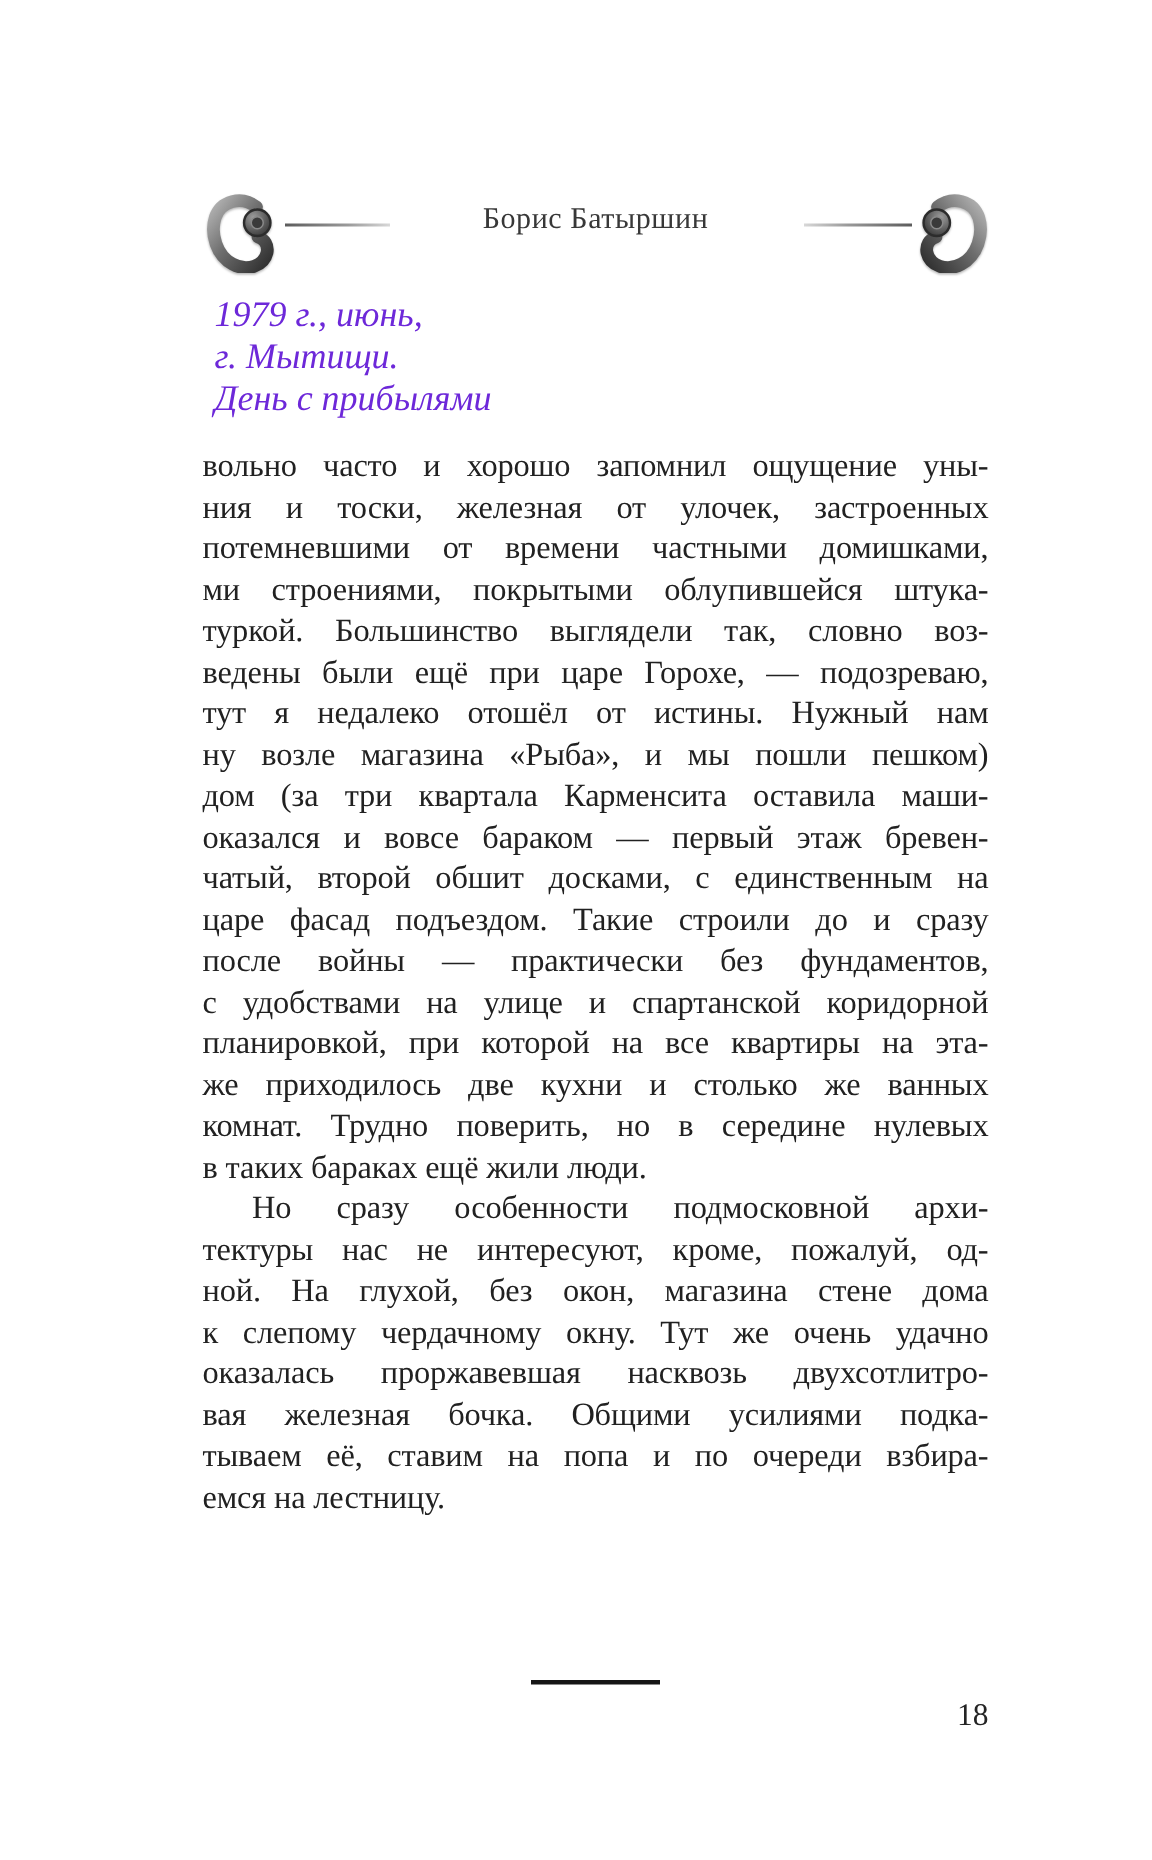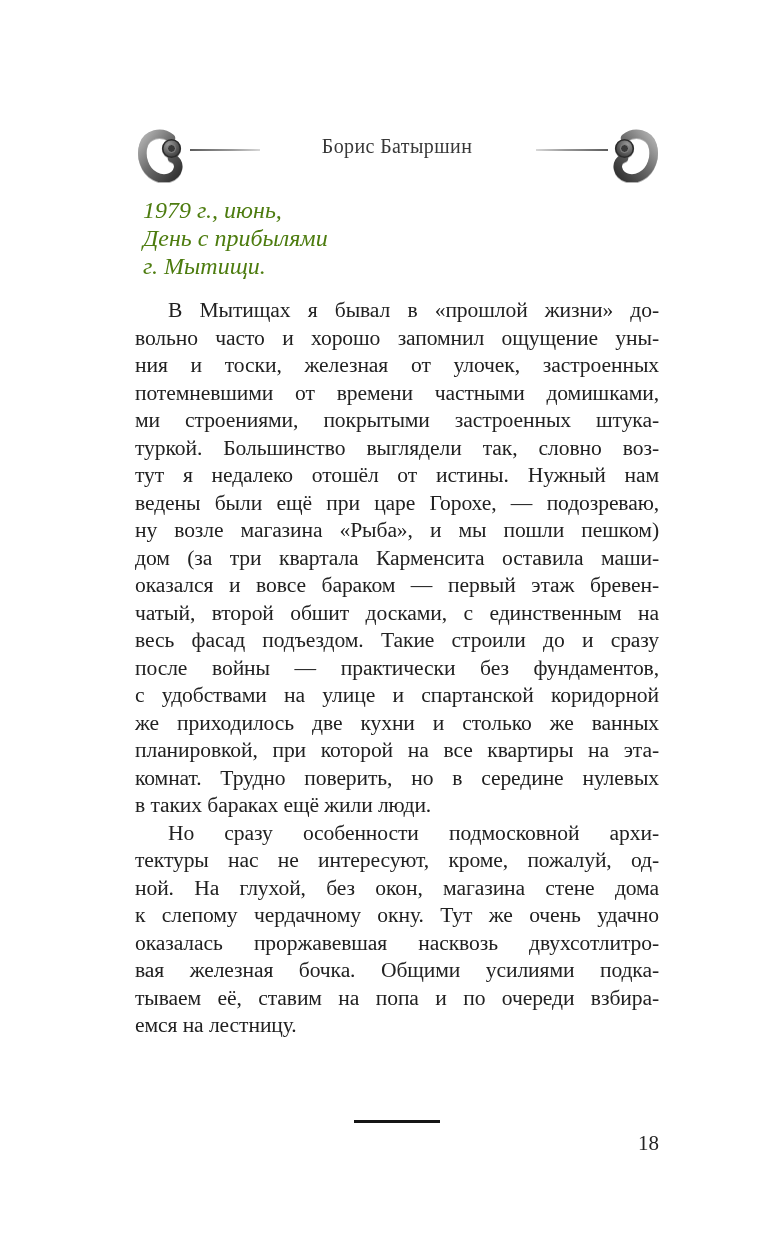--- a/index.html
+++ b/index.html
@@ -61,21 +61,21 @@
   .chapter-heading {
     position: absolute;
     top: 196px;
     left: 135px;
     width: 524px;
     padding-left: 8px;
     box-sizing: border-box;
     font-style: italic;
     font-size: 24px;
     line-height: 28px;
-    color: #4d7c0f;
+    color: #6d28d9;
   }
 
   
   .body-text {
     position: absolute;
     top: 297px;
     left: 135px;
     width: 524px;
     font-size: 21.6px;
     line-height: 27.5px;
@@ -154,43 +154,42 @@
         </radialGradient>
       </defs>
       <path d="M 33 10 C 23 2 9 6 5.5 17 C 2 28 6.5 42.5 17 48 C 27 53.5 38 49 40 40.5 C 41 35.5 38.5 31.5 34 30" fill="none" stroke="url(#ogR)" stroke-width="8.5" stroke-linecap="round"></path>
       <circle cx="33.5" cy="20.5" r="8.8" fill="url(#okR)" stroke="#2c2c2c" stroke-width="1.6"></circle>
       <circle cx="33.5" cy="20.5" r="4" fill="#3a3a3a" stroke="#8a8a8a" stroke-width="1"></circle>
     </svg>
   </div>
 
   <div id="chapter-heading" class="chapter-heading">
       <div class="ch-line">1979 г., июнь,</div>
+      <div class="ch-line">г. Мытищи.</div>
       <div class="ch-line">День с прибылями</div>
-      <div class="ch-line">г. Мытищи.</div>
     </div>
 
   <div id="body-text" class="body-text">
       <div class="paragraph">
-        <div class="line first">В Мытищах я бывал в «прошлой жизни» до-</div>
         <div class="line">вольно часто и хорошо запомнил ощущение уны-</div>
         <div class="line">ния и тоски, железная от улочек, застроенных</div>
         <div class="line">потемневшими от времени частными домишками,</div>
-        <div class="line">ми строениями, покрытыми застроенных штука-</div>
+        <div class="line">ми строениями, покрытыми облупившейся штука-</div>
         <div class="line">туркой. Большинство выглядели так, словно воз-</div>
+        <div class="line">ведены были ещё при царе Горохе, — подозреваю,</div>
         <div class="line">тут я недалеко отошёл от истины. Нужный нам</div>
-        <div class="line">ведены были ещё при царе Горохе, — подозреваю,</div>
         <div class="line">ну возле магазина «Рыба», и мы пошли пешком)</div>
         <div class="line">дом (за три квартала Карменсита оставила маши-</div>
         <div class="line">оказался и вовсе бараком — первый этаж бревен-</div>
         <div class="line">чатый, второй обшит досками, с единственным на</div>
-        <div class="line">весь фасад подъездом. Такие строили до и сразу</div>
+        <div class="line">царе фасад подъездом. Такие строили до и сразу</div>
         <div class="line">после войны — практически без фундаментов,</div>
         <div class="line">с удобствами на улице и спартанской коридорной</div>
+        <div class="line">планировкой, при которой на все квартиры на эта-</div>
         <div class="line">же приходилось две кухни и столько же ванных</div>
-        <div class="line">планировкой, при которой на все квартиры на эта-</div>
         <div class="line">комнат. Трудно поверить, но в середине нулевых</div>
         <div class="line para-end">в таких бараках ещё жили люди.</div>
       </div>
       <div class="paragraph">
         <div class="line first">Но сразу особенности подмосковной архи-</div>
         <div class="line">тектуры нас не интересуют, кроме, пожалуй, од-</div>
         <div class="line">ной. На глухой, без окон, магазина стене дома</div>
         <div class="line">к слепому чердачному окну. Тут же очень удачно</div>
         <div class="line">оказалась проржавевшая насквозь двухсотлитро-</div>
         <div class="line">вая железная бочка. Общими усилиями подка-</div>

